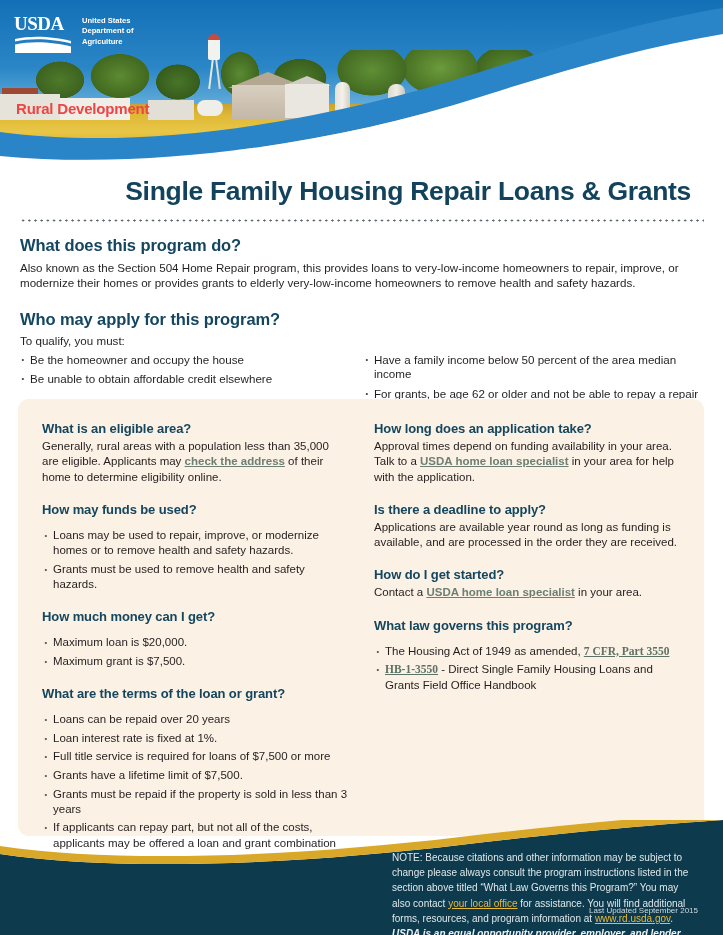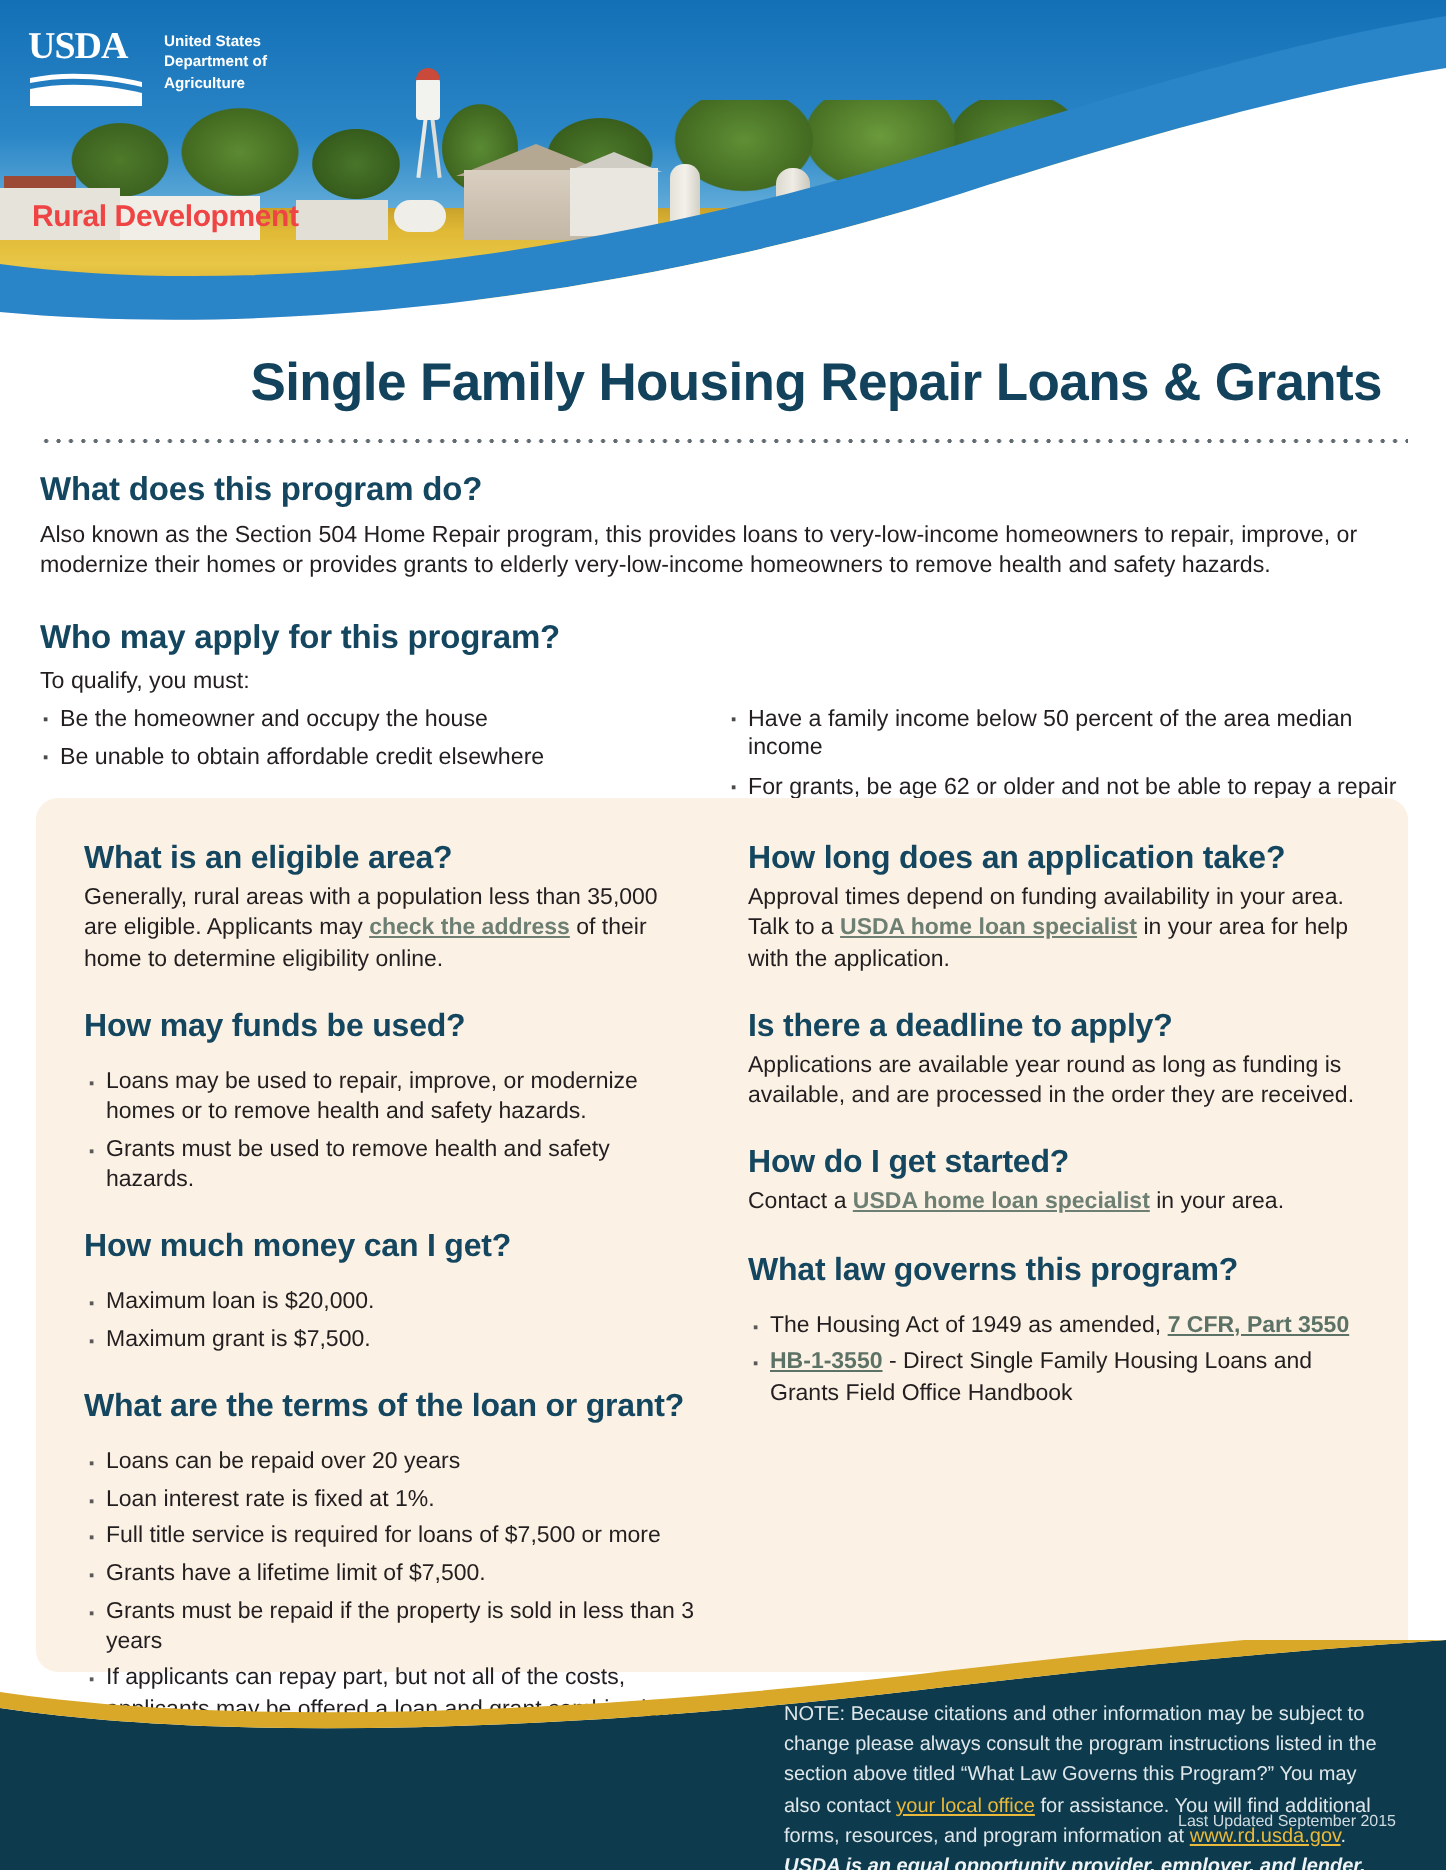--- a/index.html
+++ b/index.html
@@ -113,38 +113,38 @@
   }
 
   
   .panel {
     position: absolute; left: 18px; top: 399px; width: 686px; height: 437px;
     background: #fbf1e4; border-radius: 11px;
   }
   .panel-inner { display: flex; padding: 22px 24px 0 24px; gap: 26px; }
   .col { width: 312px; }
   .col h3 {
-    font-size: 16px; font-weight: bold; color: #14465f;
+    font-size: 13px; font-weight: bold; color: #14465f;
     margin-bottom: 3px; letter-spacing: -0.1px;
   }
   .col p {
     font-size: 11.5px; color: #231f20; line-height: 1.33;
   }
   .col ul { list-style: none; margin-top: 11px; }
   .col ul li {
     position: relative; padding-left: 11px; font-size: 11.5px;
     color: #231f20; line-height: 1.32; margin-bottom: 3.5px;
   }
   .col ul li::before {
     content: "·"; position: absolute; left: 2px; top: -1px;
     color: #5a5a5a; font-weight: bold; font-size: 13px;
   }
   .blk { margin-bottom: 17px; }
   .lnk { color: #6d7f73; font-weight: bold; }
-  .lnk-d { color: #5d7266; font-weight: bold; }
+  .lnk-d { color: #5d7266; font-weight: bold; font-family: Liberation Serif, serif; }
 
   
   .footer-wrap { position: absolute; left: 0; top: 820px; width: 723px; height: 115px; overflow: hidden; }
   .footer-note {
     position: absolute; left: 392px; top: 850px; width: 306px;
     font-size: 10px; color: #dfe7ea; line-height: 1.52;
   }
   .footer-note .gold { color: #e8b93a; }
   .footer-note em { font-style: italic; font-weight: bold; color: #eef3f5; }
   .footer-date {

